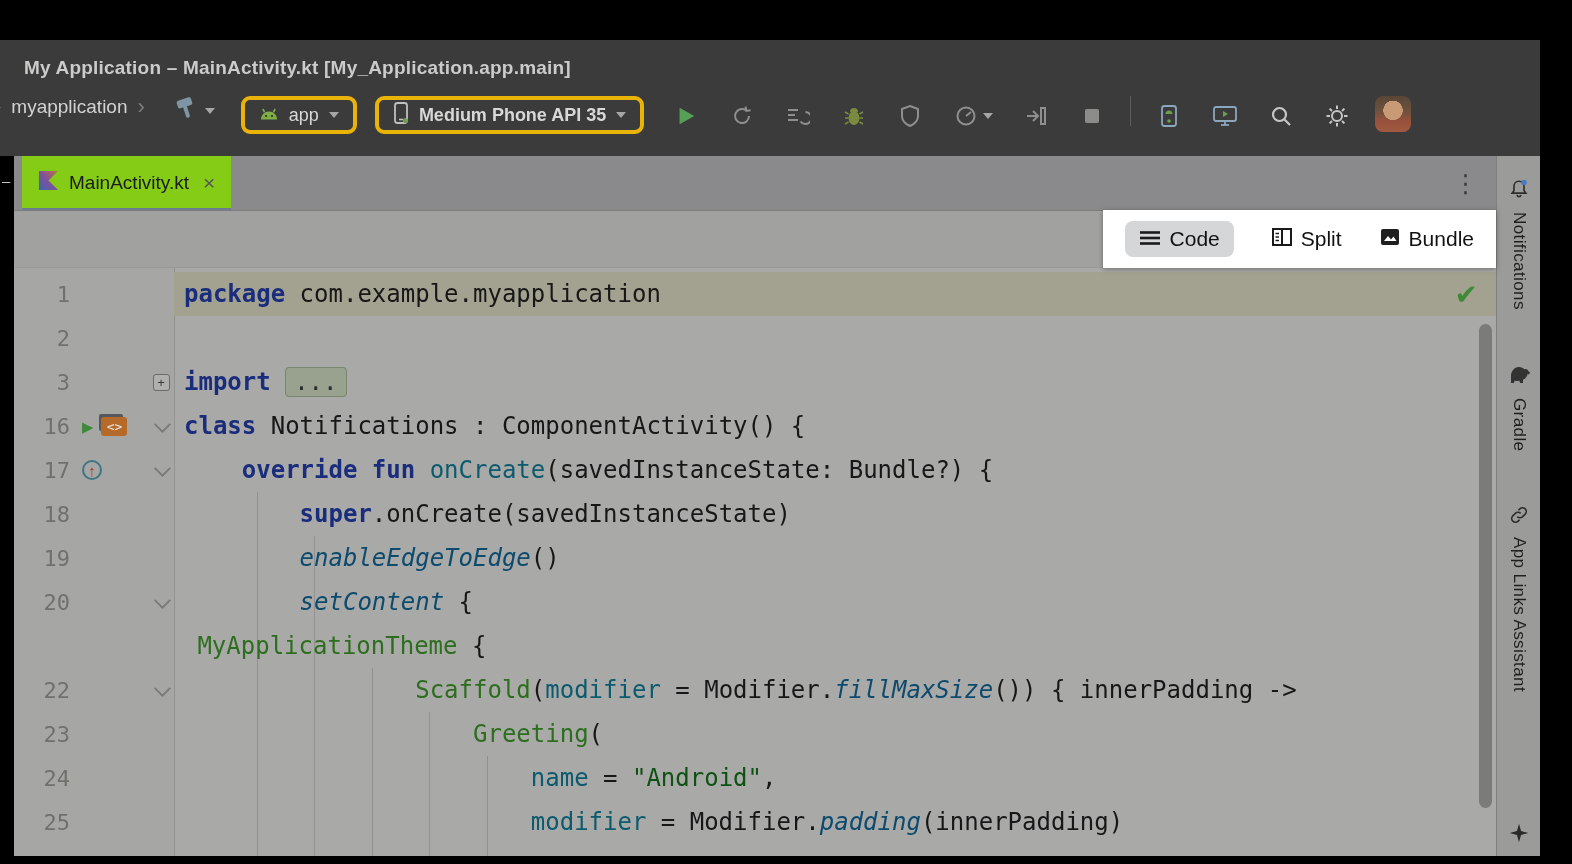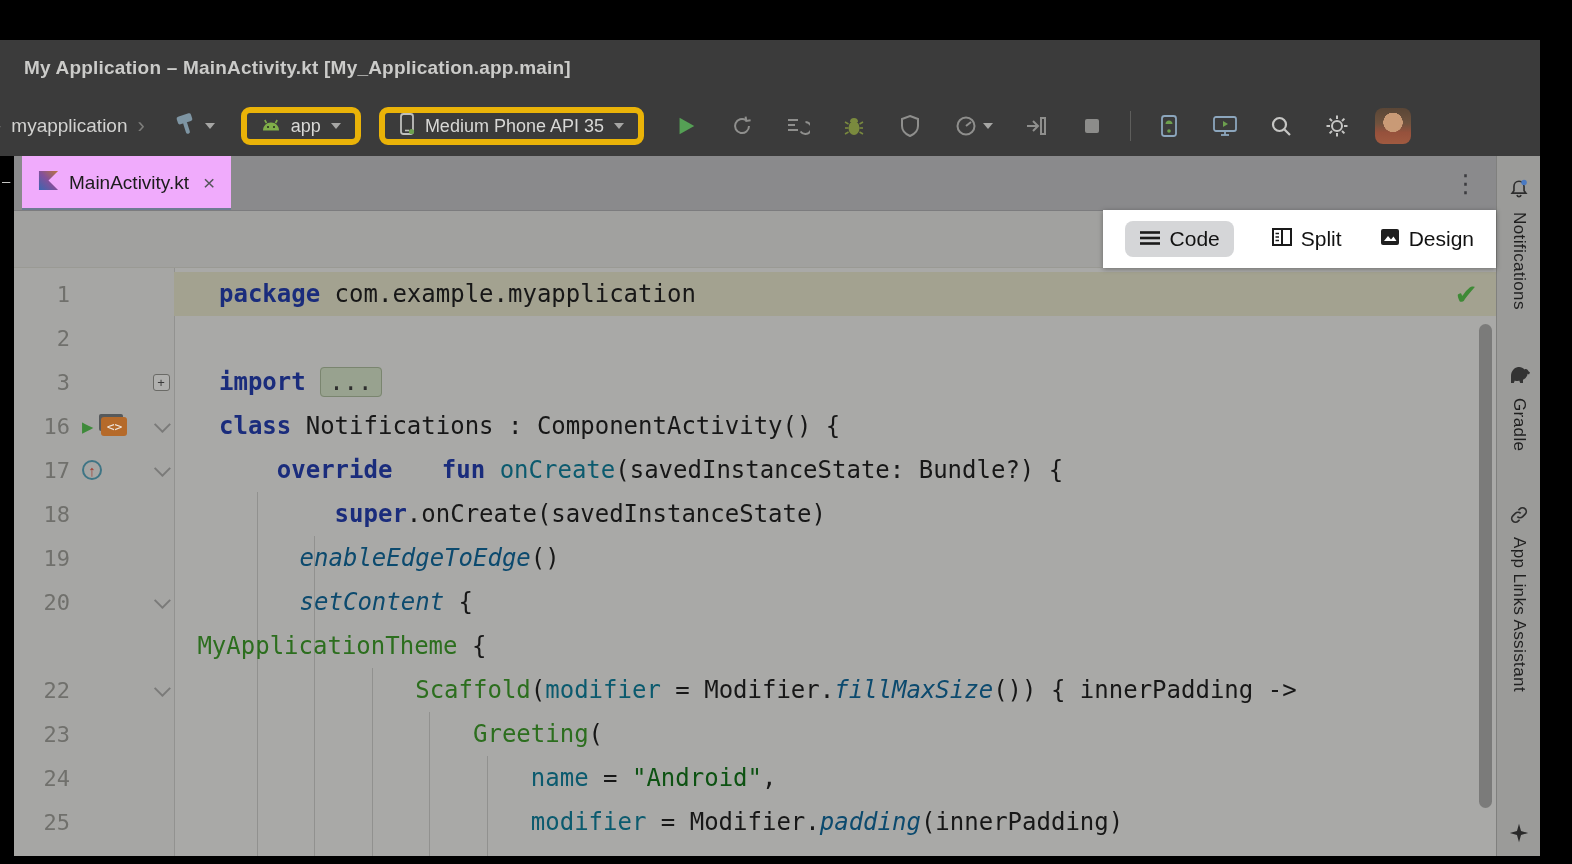--- a/index.html
+++ b/index.html
@@ -5,44 +5,44 @@
   html,body{margin:0;padding:0;background:#000;}
   .stage{position:relative;width:1572px;height:864px;background:#000;overflow:hidden;
          font-family:"Liberation Sans",sans-serif;-webkit-font-smoothing:antialiased;}
   .app{position:absolute;left:0;top:40px;width:1540px;height:816px;display:flex;flex-direction:column;background:#3b3b3b;}
 
   
   .titlebar{height:56px;background:#3b3b3b;display:flex;align-items:center;padding:0 24px;flex:0 0 auto;}
   .titlebar .title{font-weight:bold;font-size:19px;color:#cbcbc9;letter-spacing:.2px;}
 
   
-  .toolbar{height:60px;background:#3b3b3b;display:flex;align-items:center;gap:8px;padding:0 10px 0 0;flex:0 0 auto;color:#d4d4d2;font-size:18px;}
+  .toolbar{height:60px;background:#3b3b3b;display:flex;align-items:flex-start;gap:8px;padding:0 10px 0 0;flex:0 0 auto;color:#d4d4d2;font-size:18px;}
   .crumb-chev{color:#8f8f8d;font-size:22px;margin-left:-6px;line-height:1;}
   .crumb-chev.dim{margin-left:2px;color:#7d7d7b;}
   .project{color:#d2d2d0;font-size:19px;margin-left:2px;cursor:default;}
   .tb-group{display:flex;align-items:center;gap:6px;padding:0 6px;}
   .caret{width:0;height:0;border-left:5px solid transparent;border-right:5px solid transparent;border-top:6px solid #a6a6a4;}
-  .pill{display:flex;align-items:center;gap:10px;height:38px;border:6px solid #eab308;border-radius:9px;padding:0 14px;color:#d8d8d6;font-size:18px;box-sizing:border-box;}
+  .pill{display:flex;align-items:center;gap:10px;height:38px;border:4px solid #eab308;border-radius:9px;padding:0 14px;color:#d8d8d6;font-size:18px;box-sizing:border-box;}
   .pill .lbl{white-space:nowrap;}
   .tbtn{background:none;border:none;padding:0;width:48px;height:40px;display:flex;align-items:center;justify-content:center;cursor:pointer;}
   .tb-divider{width:1px;height:30px;background:#5e5e5c;margin:0 6px;}
   .avatar{width:36px;height:36px;border-radius:8px;margin-left:6px;
     background:
       radial-gradient(circle at 50% 40%, #c99a76 0 34%, rgba(0,0,0,0) 35%),
       linear-gradient(180deg,#5a4636 0%,#6e523e 42%,#96513c 68%,#a05a40 100%);}
 
   
   .main{flex:1;display:flex;min-height:0;}
   .left-edge{width:14px;background:#000;position:relative;flex:0 0 auto;}
   .left-edge .dash{position:absolute;top:16px;left:2px;color:#c4c4c2;font-size:15px;}
   .editor-col{flex:1;display:flex;flex-direction:column;min-width:0;}
 
   
   .tabbar{height:54px;background:#8a8a8c;position:relative;display:flex;align-items:stretch;border-bottom:1px solid #7c7c7e;flex:0 0 auto;}
-  .tab{margin-left:8px;display:flex;align-items:center;gap:10px;padding:0 16px;background:#f0abfc;font-size:19px;color:#1c1c1c;position:relative;cursor:pointer;}
+  .tab{margin-left:8px;display:flex;align-items:center;gap:10px;padding:0 16px;background:#84cc16;font-size:19px;color:#1c1c1c;position:relative;cursor:pointer;}
   .tab::after{content:"";position:absolute;left:0;right:0;bottom:0;height:2px;background:#6e7c92;}
   .tab-close{color:#55555a;font-size:21px;margin-left:4px;}
   .kebab{position:absolute;right:18px;top:50%;transform:translateY(-50%);color:#3c3c40;font-size:25px;cursor:pointer;line-height:1;}
 
   
   .topstrip{height:56px;background:#a1a19f;position:relative;border-bottom:1px solid #9a9a94;flex:0 0 auto;}
   .mode-box{position:absolute;right:0;top:-1px;height:58px;background:#ffffff;display:flex;align-items:center;justify-content:flex-end;gap:38px;padding:0 22px;box-sizing:border-box;z-index:6;box-shadow:0 1px 5px rgba(0,0,0,.35);}
   .mode-item{display:flex;align-items:center;gap:9px;font-size:21px;color:#121212;cursor:pointer;white-space:nowrap;}
   .mode-item.selected{background:#d5d6d8;border-radius:8px;padding:6px 14px;}
 
@@ -51,21 +51,21 @@
   .gutter-rail{position:absolute;left:0;top:0;bottom:0;width:160px;background:#a6a6a4;border-right:1px solid #929290;}
   .guide{position:absolute;width:1px;background:rgba(0,0,0,.14);}
   #code-lines{position:absolute;top:4px;left:0;right:0;}
   .code-row{display:flex;height:44px;align-items:center;}
   .gutter{flex:0 0 160px;width:160px;display:flex;align-items:center;height:100%;}
   .lnum{width:46px;padding-left:10px;text-align:right;color:#70706c;font-size:22px;cursor:pointer;}
   .gicons{flex:1;display:flex;align-items:center;gap:8px;padding-left:12px;}
   .foldzone{width:26px;display:flex;align-items:center;justify-content:center;}
   .code-text{flex:1;font-size:24px;color:#171717;white-space:pre;line-height:44px;padding-left:10px;cursor:text;}
   .code-text.hl{background:#a3a290;}
-  .tk-kw{color:#1a2c7c;font-weight:bold;margin-left:35px;}
+  .tk-kw{color:#1a2c7c;font-weight:bold;}
   .tk-pl{color:#171717;}
   .tk-fn{color:#0b5a6e;}
   .tk-fni{color:#0c4a6e;font-style:italic;}
   .tk-comp{color:#2c6e1e;text-align:right;}
   .tk-param{color:#0b5a6e;}
   .tk-str{color:#0d5212;}
   .tk-fold{background:#98a28f;border:1px solid #7a856f;border-radius:4px;padding:0 8px;color:#2e2e2e;}
   .gi-run{color:#3e8a3a;font-size:19px;line-height:1;cursor:pointer;}
   .gi-compose{width:26px;height:19px;background:#b56a2a;border-radius:3px;color:#f0e8e0;font-size:13px;display:flex;align-items:center;justify-content:center;box-shadow:-3px -4px 0 -1px #56595b;cursor:pointer;font-family:"DejaVu Sans Mono",monospace;}
   .gi-override{width:20px;height:20px;border-radius:50%;border:2px solid #3f7585;color:#a03a2e;display:flex;align-items:center;justify-content:center;font-size:15px;box-sizing:border-box;cursor:pointer;font-family:"Liberation Sans",sans-serif;}
@@ -112,21 +112,21 @@
             <line x1="5.5" y1="6" x2="3.8" y2="3" stroke="#7fae49" stroke-width="1.6"></line>
             <line x1="14.5" y1="6" x2="16.2" y2="3" stroke="#7fae49" stroke-width="1.6"></line>
             <circle cx="7" cy="10" r="1" fill="#20261c"></circle>
               <circle cx="13" cy="10" r="1" fill="#20261c"></circle>
           </svg>
         </span>
         <span class="lbl">app</span>
         <i class="caret"></i>
       </div>
 
-      <div class="pill" style="margin-left:10px;">
+      <div class="pill" style="margin-left:10px;font-weight:bold;">
         <span>
           <svg width="16" height="24" viewBox="0 0 16 24">
             <rect x="2" y="2" width="12" height="20" rx="2.5" fill="none" stroke="#bfbfbd" stroke-width="1.8"></rect>
             <line x1="6" y1="18.5" x2="10" y2="18.5" stroke="#bfbfbd" stroke-width="1.6"></line>
             <circle cx="12.5" cy="19.5" r="2.6" fill="#6da04e"></circle>
           </svg>
         </span>
         <span class="lbl">Medium Phone API 35</span>
         <i class="caret"></i>
       </div>
@@ -283,21 +283,21 @@
               </span>
               <span>Split</span>
             </span>
             <span class="mode-item">
               <span>
                 <svg width="20" height="18" viewBox="0 0 20 18">
                   <rect x="1" y="1" width="18" height="16" rx="2" fill="#1f1f1f"></rect>
                   <path d="M4 13l4-5 3 3.5 2.5-3 3 4.5z" fill="#fff"></path>
                 </svg>
               </span>
-              <span>Design</span>
+              <span>Bundle</span>
             </span>
           </div>
         </div>
 
         <div class="editor">
           <div class="gutter-rail"></div>
           <div class="guide" style="left:243px;top:224px;bottom:0;"></div>
           <div class="guide" style="left:300px;top:268px;bottom:0;"></div>
           <div class="guide" style="left:358px;top:400px;bottom:0;"></div>
           <div class="guide" style="left:415px;top:444px;bottom:0;"></div>

